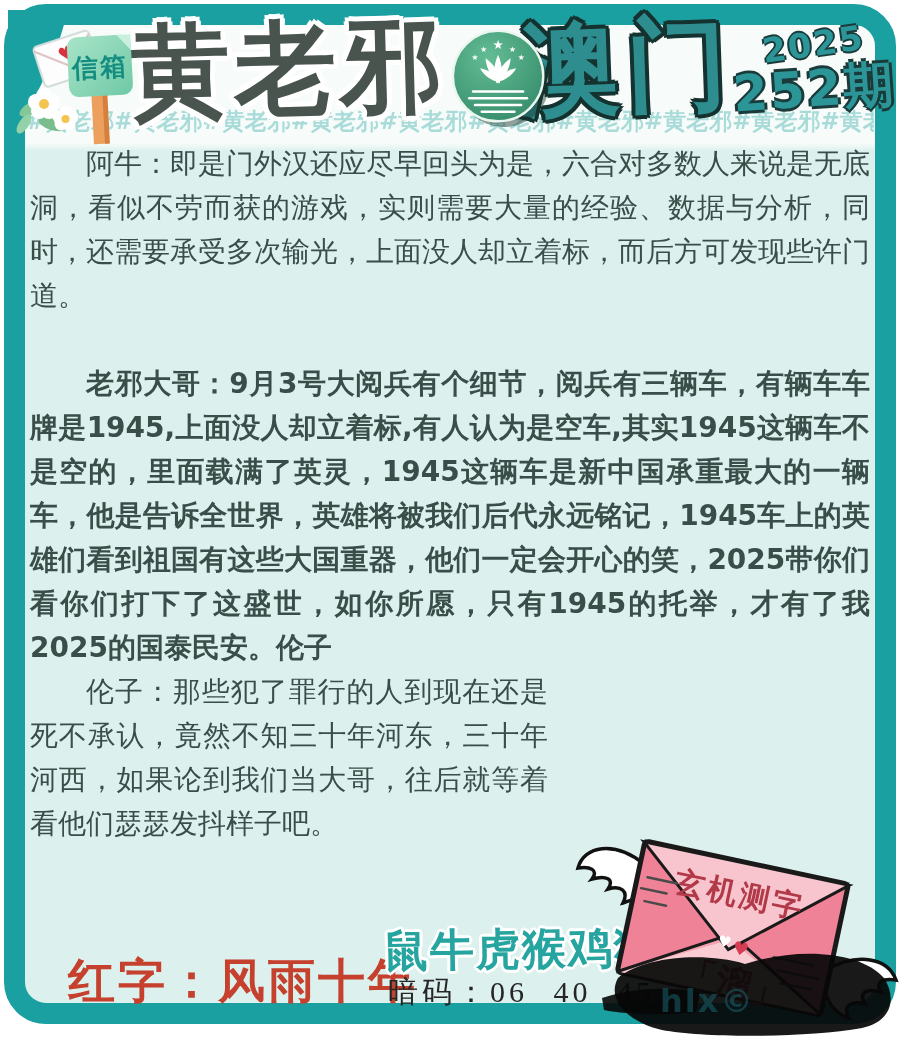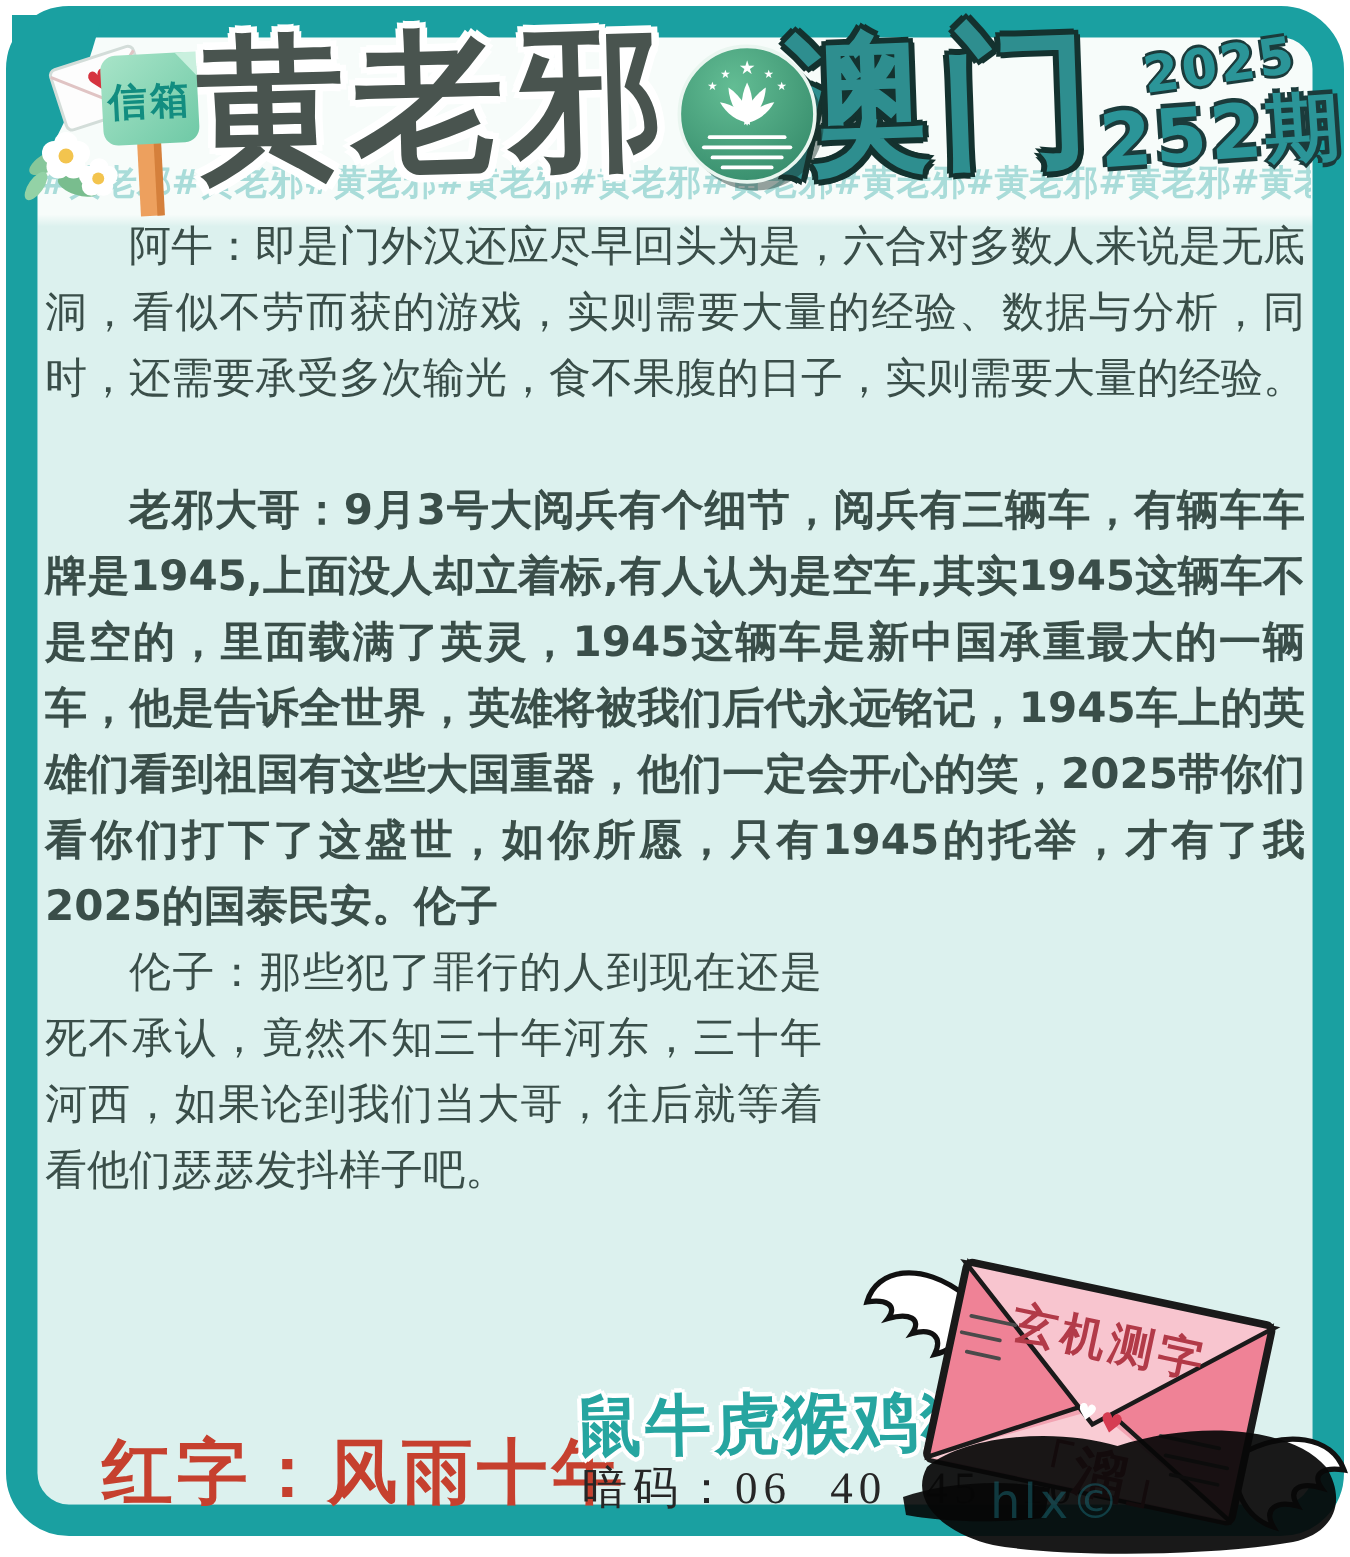--- a/index.html
+++ b/index.html
@@ -42,21 +42,21 @@
   
   .red-label { position:absolute; left:68px; top:950px; z-index:4; font-size:47px; font-weight:900;
                color:#c6402e; letter-spacing:3px; }
   .zodiac { position:absolute; left:384px; top:920px; z-index:4; font-size:44px; font-weight:900;
             color:#26a5a0; letter-spacing:2px; transform:rotate(-1deg);
             text-shadow:-3px 0 0 #fff,3px 0 0 #fff,0 -3px 0 #fff,0 3px 0 #fff,
                         -2px -2px 0 #fff,2px -2px 0 #fff,-2px 2px 0 #fff,2px 2px 0 #fff; }
   .code-label { position:absolute; left:388px; top:972px; z-index:4; font-size:30px; color:#262626;
                 font-family:"Liberation Serif", serif; letter-spacing:4px; word-spacing:14px; }
   .flying-envelope { position:absolute; left:572px; top:822px; z-index:5; }
-  .watermark { position:absolute; left:660px; top:982px; z-index:7; font-size:32px; font-weight:400;
+  .watermark { position:absolute; left:660px; top:982px; z-index:7; font-size:32px; font-weight:700;
                color:rgba(23,99,110,0.55); letter-spacing:2px; }
   .scribble { position:absolute; left:600px; top:938px; z-index:6; }
 </style>
 </head>
 <body>
 
 <div class="page">
   <div class="frame"></div>
 
   <div class="mailbox-art">
@@ -136,21 +136,21 @@
       </g>
     </svg>
   </div>
 
   <div class="region-title">澳门</div>
   <div class="issue-year">2025</div>
   <div class="issue-no">252期</div>
   <div class="hashtag-row">#黄老邪#黄老邪#黄老邪#黄老邪#黄老邪#黄老邪#黄老邪#黄老邪#黄老邪#黄老邪#黄老邪#黄老邪#黄老邪#黄老邪#黄老邪#黄老邪#黄老邪#黄老邪#黄老邪</div>
 
   <div class="content">
-    <p>阿牛：即是门外汉还应尽早回头为是，六合对多数人来说是无底洞，看似不劳而获的游戏，实则需要大量的经验、数据与分析，同时，还需要承受多次输光，食不果腹的日子，实则需要大量的经验。</p>
+    <p>阿牛：即是门外汉还应尽早回头为是，六合对多数人来说是无底洞，看似不劳而获的游戏，实则需要大量的经验、数据与分析，同时，还需要承受多次输光，上面没人却立着标，而后方可发现些许门道。</p>
     <p class="gap">老邪大哥：9月3号大阅兵有个细节，阅兵有三辆车，有辆车车牌是1945,上面没人却立着标,有人认为是空车,其实1945这辆车不是空的，里面载满了英灵，1945这辆车是新中国承重最大的一辆车，他是告诉全世界，英雄将被我们后代永远铭记，1945车上的英雄们看到祖国有这些大国重器，他们一定会开心的笑，2025带你们看你们打下了这盛世，如你所愿，只有1945的托举，才有了我2025的国泰民安。伦子</p>
     <p><span class="env-float"></span><span>伦子：那些犯了罪行的人到现在还是死不承认，竟然不知三十年河东，三十年河西，如果论到我们当大哥，往后就等着看他们瑟瑟发抖样子吧。</span></p>
   </div>
 
   <div class="red-label">红字：风雨十年</div>
   <div class="zodiac">鼠牛虎猴鸡狗</div>
   <div class="code-label">暗码：06 40 45 10</div>
 
   <div class="flying-envelope">
     <svg width="330" height="220" viewBox="0 0 330 220">

